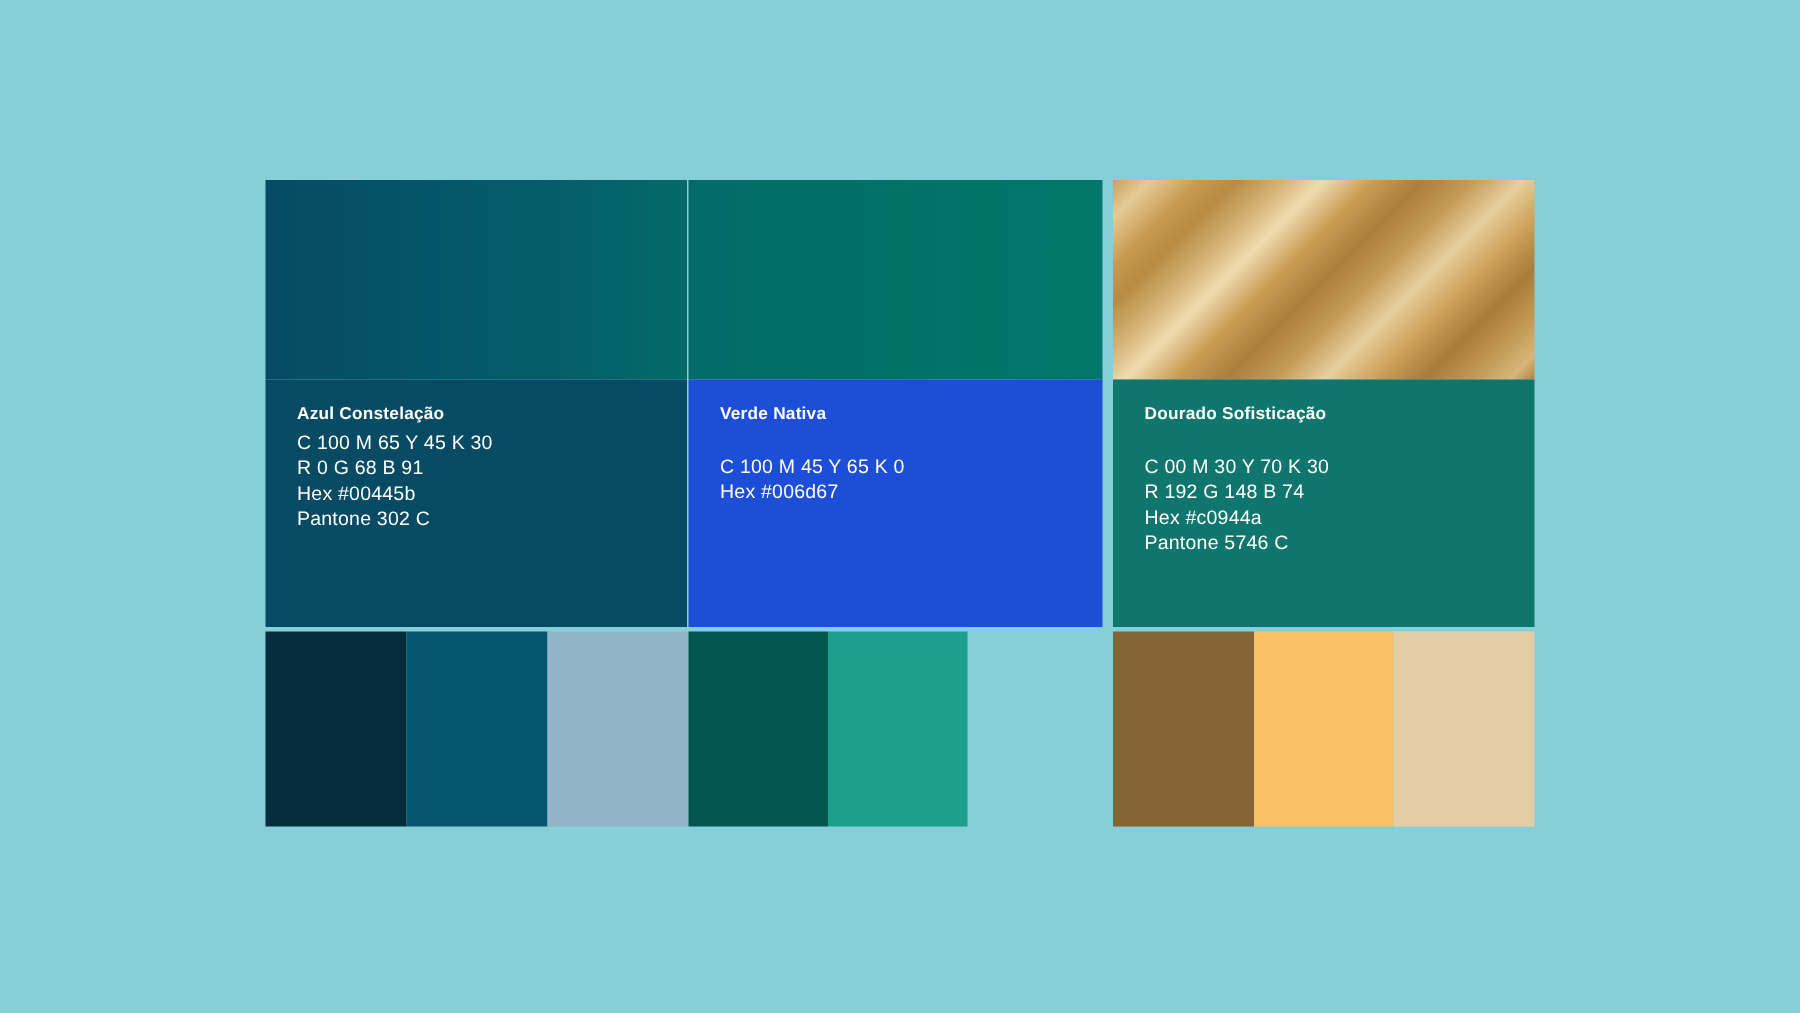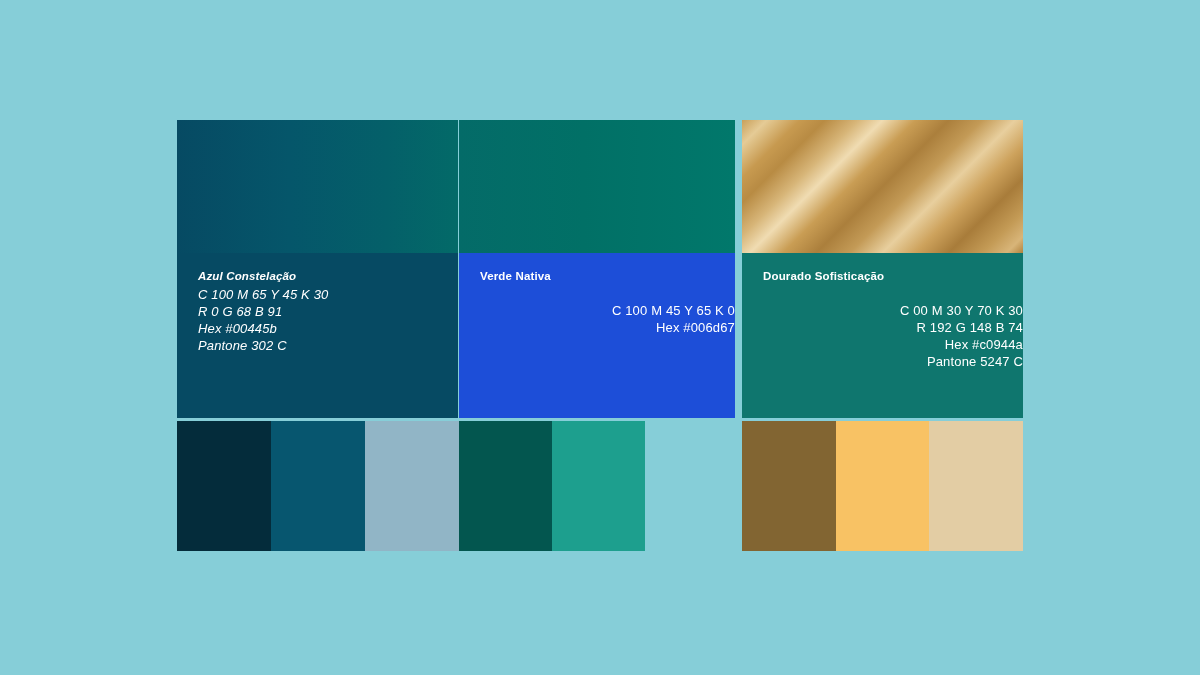--- a/index.html
+++ b/index.html
@@ -86,21 +86,21 @@
     height: 165px;
   }
   .info {
     position: absolute;
     top: 0;
     height: 165px;
     box-sizing: border-box;
     padding: 15px 0 0 21px;
     color: #ffffff;
   }
-  .info-blue  { left: 0;     width: 281px; background: #064a63; font-style: italic; }
+  .info-blue  { left: 0;     width: 281px; background: #064a63; }
   .info-green { left: 282px; width: 276px; background: #1d4ed8; }
   .info-gold  { left: 565px; width: 281px; background: #0f766e; }
 
   .swatch-title {
     font-size: 11.5px;
     font-weight: bold;
     letter-spacing: 0.15px;
     line-height: 17px;
     margin: 0 0 1px 0;
     white-space: nowrap;
@@ -111,21 +111,21 @@
     padding: 0;
   }
   .spec-list li {
     font-size: 13px;
     font-weight: normal;
     line-height: 17px;
     letter-spacing: 0.15px;
     white-space: nowrap;
   }
   
-  .info-gap .spec-list { margin-top: 17px; text-align: right; }
+  .info-gap .spec-list { margin-top: 17px; }
 
   
   .tint-row {
     position: absolute;
     left: 0;
     top: 301px;
     width: 846px;
     height: 130px;
   }
   .tint-group {
@@ -175,21 +175,21 @@
           <li>Hex #006d67</li>
         </ul>
       </div>
 
       <div class="info info-gold info-gap">
         <div class="swatch-title">Dourado Sofisticação</div>
         <ul class="spec-list">
           <li>C 00  M 30  Y 70  K 30</li>
           <li>R 192 G 148 B 74</li>
           <li>Hex #c0944a</li>
-          <li>Pantone 5247 C</li>
+          <li>Pantone 5746 C</li>
         </ul>
       </div>
 
     </div>
 
     <div class="tint-row">
 
       <div class="tint-group tint-blue">
         <div class="tint" style="left: 0px; width: 94px; background-color: rgb(4, 44, 59);"></div>
         <div class="tint" style="left: 94px; width: 94px; background-color: rgb(7, 86, 111);"></div>

